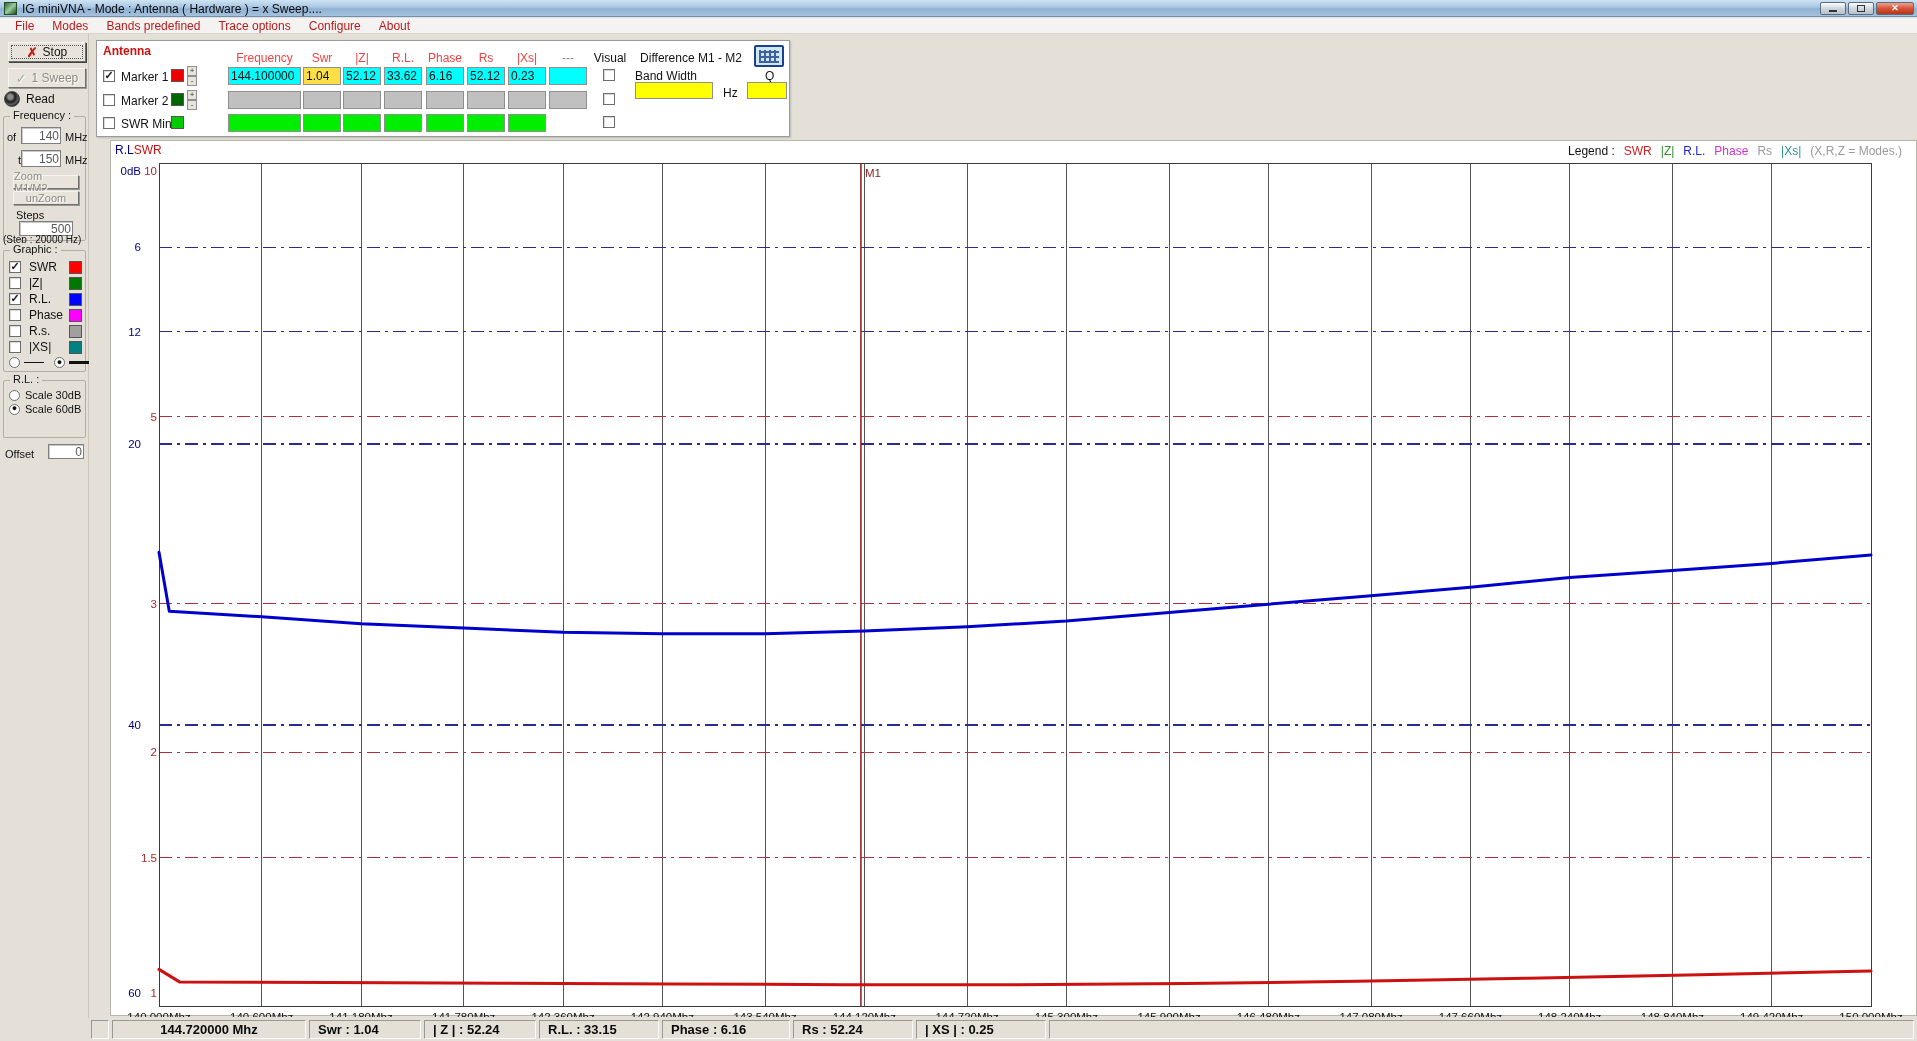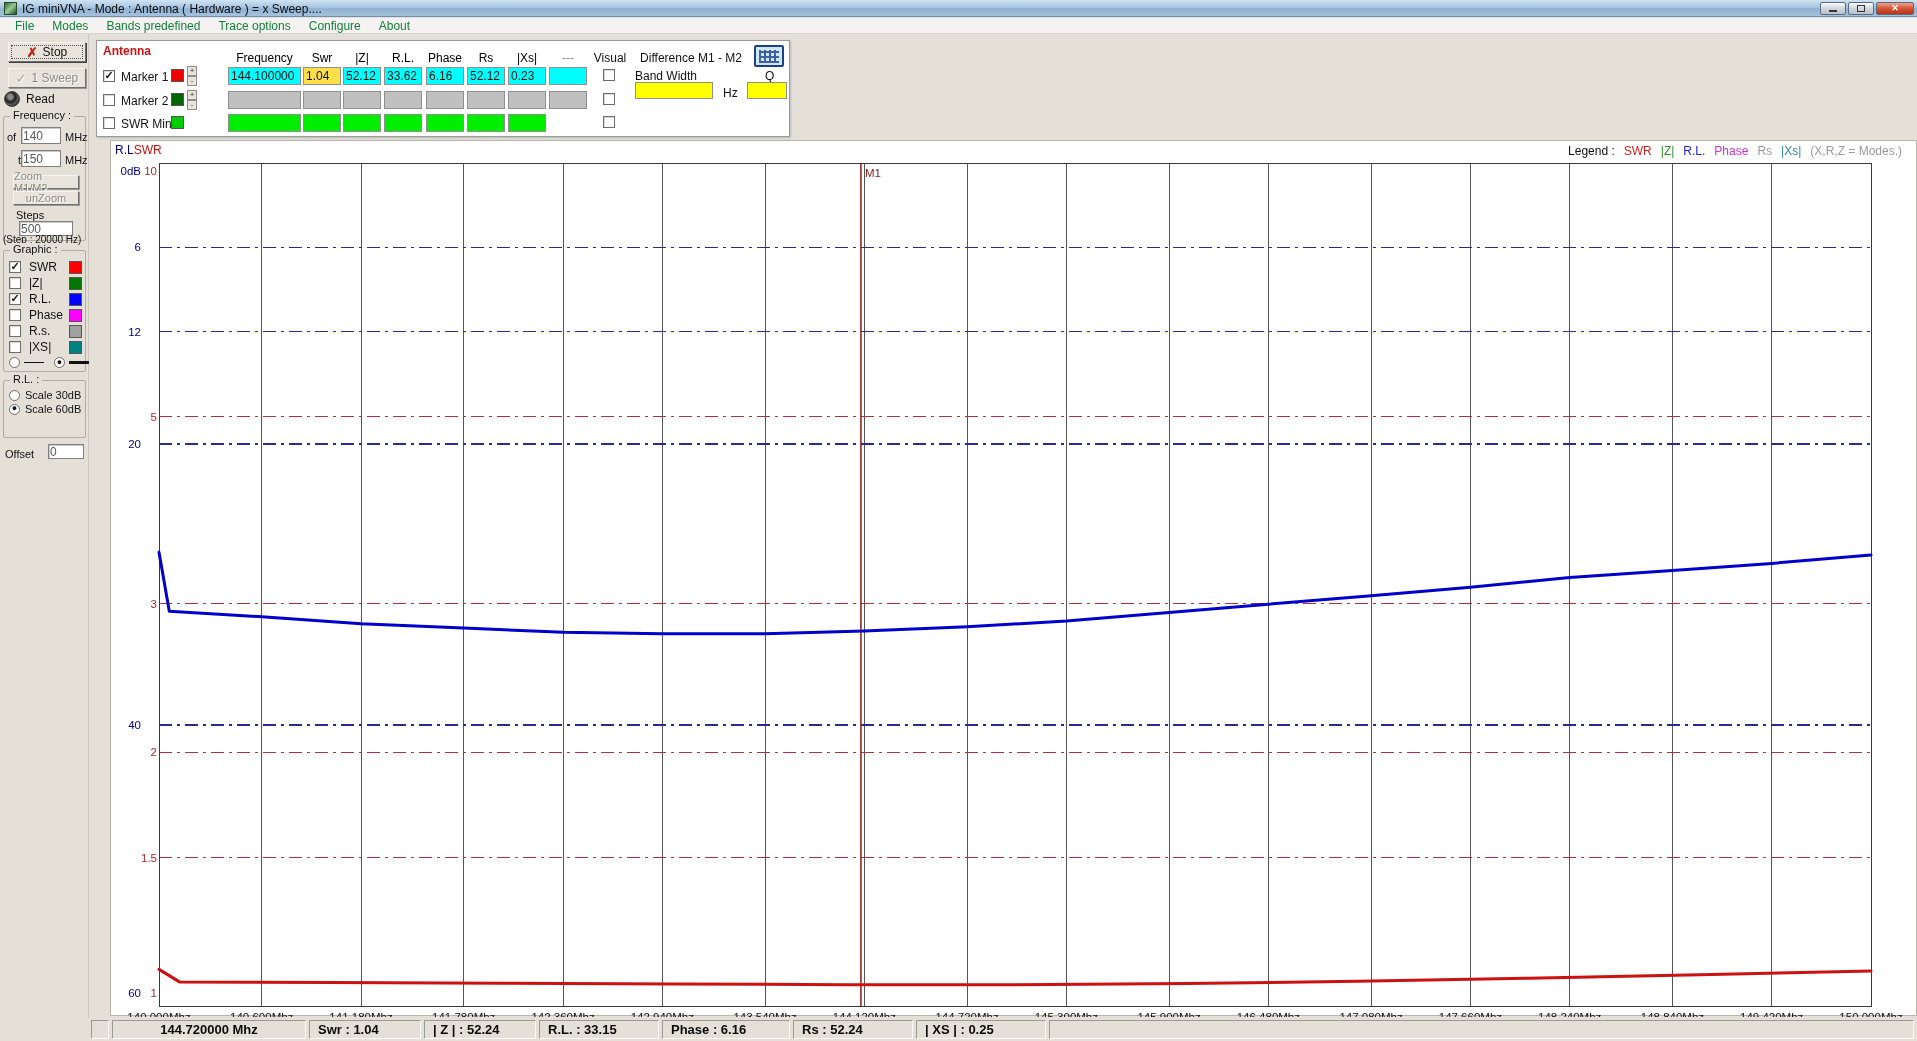--- a/index.html
+++ b/index.html
@@ -17,55 +17,55 @@
   .winbtn { width:26px; height:13px; border:1px solid #5a6b7d; border-radius:2px;
     background:linear-gradient(#fdfdfd,#cfd6dd 50%,#b8c2cc); display:flex; align-items:center; justify-content:center;
     font-size:9px; line-height:9px; color:#333; }
   .winbtn.close { width:38px; background:linear-gradient(#f2a08c,#d45537 50%,#b83418); color:#fff; font-weight:bold; }
   .winbtn .bar { width:8px; height:2px; background:#333; margin-top:5px; }
   .winbtn .box { width:8px; height:7px; border:1px solid #333; }
 
   
   #menubar { position:absolute; left:0; top:18px; width:1917px; height:16px; background:#f4f3f1;
     display:flex; align-items:center; padding-left:6px; gap:0; border-bottom:1px solid #d8d5cf; }
-  .menu-item { padding:0 9px; font-size:12px; color:#15803d; height:16px; line-height:16px; }
+  .menu-item { padding:0 9px; font-size:12px; color:#b91c1c; height:16px; line-height:16px; }
 
   
   #sidebar { position:absolute; left:0; top:34px; width:89px; height:1007px; background:#e4e0d7; border-right:1px solid #cbc7bd; }
   .btn3d { position:absolute; background:#e8e4db; border:1px solid; border-color:#f6f4ef #6f6f6f #6f6f6f #f6f4ef;
     box-shadow:1px 1px 0 #40403c; display:flex; align-items:center; justify-content:center; gap:5px; font-size:12px; }
   .btn3d.disabled { color:#8b8b85; text-shadow:1px 1px 0 #fbfaf7; box-shadow:1px 1px 0 #9a9a94; }
   .focus-dots { position:absolute; inset:2px; border:1px dotted #555; pointer-events:none; }
   .x-icon { color:#c22015; font-weight:bold; font-size:13px; }
   .check-icon-dis { color:#9fae9f; font-size:13px; }
   #read-row { position:absolute; left:4px; top:57px; display:flex; align-items:center; gap:6px; }
   #read-icon { width:16px; height:16px; border-radius:50%;
     background:radial-gradient(circle at 38% 35%, #8a8a8a 0 18%, #1c1c1c 40%, #5c5c5c 62%, #2a2a2a 75%, #777 100%);
     border:1px solid #444; }
   .groupbox { position:absolute; border:1px solid #b2aea4; border-radius:2px; }
   .group-caption { position:absolute; top:-8px; left:6px; background:#e4e0d7; padding:0 3px; font-size:11px; }
   .fld { position:absolute; background:#fff; border:1px solid #7f7f7f;
-    box-shadow:inset 1px 1px 0 #c9c9c9; font-size:12px; color:#5a5a5a; padding:1px 1px; height:17px; }
+    box-shadow:inset 1px 1px 0 #c9c9c9; font-size:12px; color:#5a5a5a; padding:1px 1px; height:17px;text-align:right; }
   .sm-label { position:absolute; font-size:11px; }
   .cbx { width:12px; height:12px; background:#fff; border:1px solid #6d6d6d;
     box-shadow:inset 1px 1px 0 #d9d9d9; display:inline-flex; align-items:center; justify-content:center; }
   .cbx i { font-style:normal; font-size:11px; font-weight:bold; color:#1a1a1a; line-height:10px; margin-top:-2px; }
   .radio { width:11px; height:11px; border-radius:50%; background:#fff; border:1px solid #6d6d6d;
     display:inline-flex; align-items:center; justify-content:center; }
   .radio i { font-style:normal; font-size:9px; line-height:9px; color:#111; margin-top:-1px; }
   .g-row { position:absolute; left:5px; display:flex; align-items:center; gap:8px; }
   .swatch { width:13px; height:13px; border:1px solid #555; display:inline-block; }
   .line-thin { width:20px; height:1px; background:#111; display:inline-block; }
   .line-thick { width:20px; height:3px; background:#111; display:inline-block; }
 
   
   #marker-panel { position:absolute; left:96px; top:40px; width:694px; height:97px; background:#fff;
     border:1px solid #9a9a9a; box-shadow:1px 1px 2px #bbb; }
   #antenna-label { position:absolute; left:6px; top:3px; color:#cc1111; font-weight:bold; font-size:12px; }
-  .mp-header { position:absolute; top:10px; font-size:12px; color:#000000; text-align:center; }
+  .mp-header { position:absolute; top:10px; font-size:12px; color:#ef4444; text-align:center; }
   .mp-header.dots { color:#888; }
   .mrow-label { position:absolute; font-size:12px; }
   .mcell { position:absolute; height:18px; border:1px solid #8f8f8f; font-size:12px; padding:1px 2px; color:#111; overflow:hidden; }
   .spinner { position:absolute; width:10px; height:20px; display:flex; flex-direction:column; }
   .spinner i { font-style:normal; flex:1; font-size:8px; line-height:8px; text-align:center; background:#e8e4db;
     border:1px solid #8f8f8f; color:#333; }
   #calc-icon { position:absolute; left:657px; top:4px; width:30px; height:22px; background:#cfe8ea;
     border:2px solid #1c3f8f; border-radius:2px; }
   #calc-icon .calc-grid { position:absolute; left:3px; top:3px; right:3px; bottom:2px;
     background:

